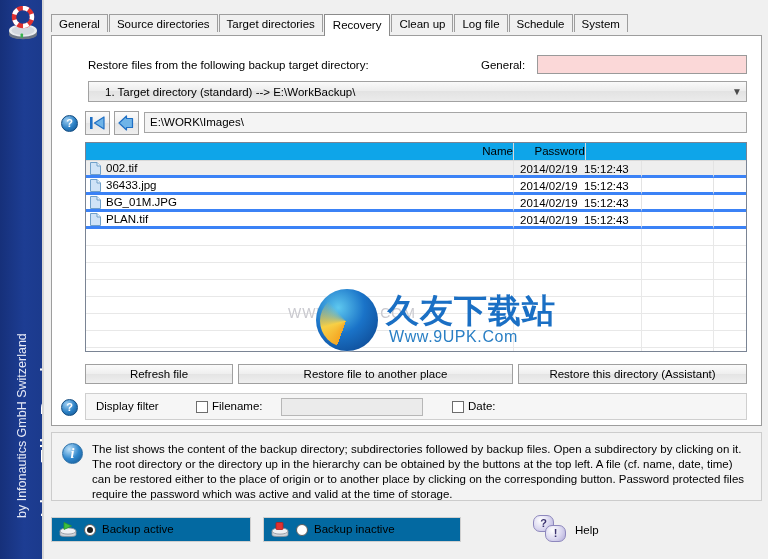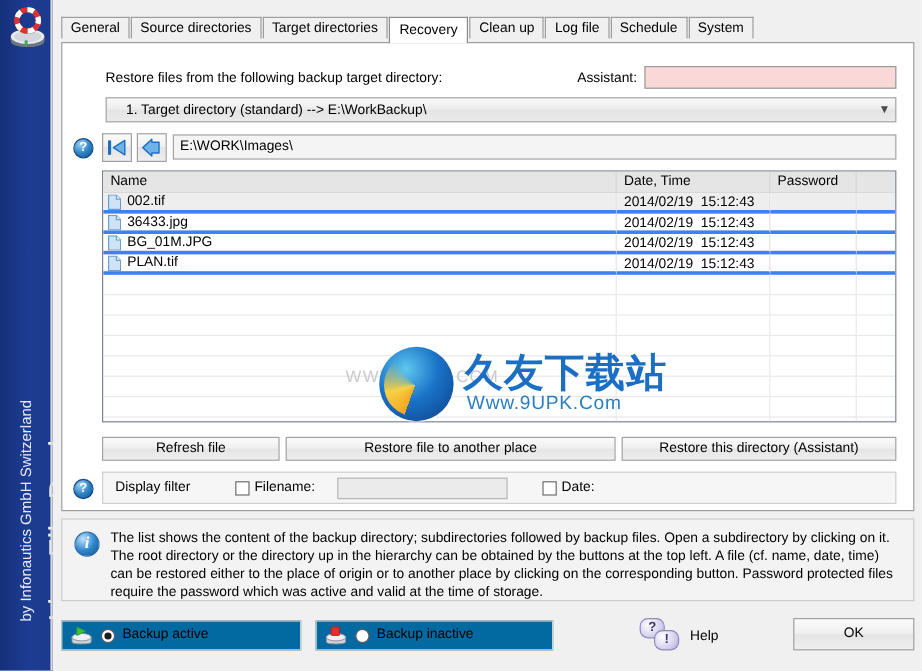--- a/index.html
+++ b/index.html
@@ -185,23 +185,24 @@
     left: 33px; top: 106px;
     width: 662px; height: 210px;
     border: 1px solid #7a8494;
     background: #fff;
     box-sizing: border-box;
     overflow: hidden;
   }
   .lhead {
     display: flex;
     height: 18px;
-    background: #e5e5e5;
+    background: #0ea5e9;
     border-bottom: 1px solid #d8d8d8;
     box-sizing: border-box;
+    text-align: right;
   }
   .lhead .hc {
     line-height: 17px;
     padding-left: 6px;
     border-right: 1px solid #d8d8d8;
     box-sizing: border-box;
     overflow: hidden;
     white-space: nowrap;
   }
   .c-name { width: 428px; }
@@ -474,21 +475,21 @@
       <div class="tab active">Recovery</div>
       <div class="tab">Clean up</div>
       <div class="tab">Log file</div>
       <div class="tab">Schedule</div>
       <div class="tab">System</div>
     </div>
 
     <div class="tabpage">
 
       <div class="lbl lbl-restore-from">Restore files from the following backup target directory:</div>
-      <div class="lbl lbl-password">Assistant:</div>
+      <div class="lbl lbl-password">General:</div>
       <div class="pwd-field"></div>
 
       <div class="target-combo">
         <span class="txt">1. Target directory (standard) --&gt; E:\WorkBackup\</span>
         <span class="combo-arrow">▼</span>
       </div>
 
       <div class="qicon qicon-nav">?</div>
 
       <div class="btn navbtn b1">
@@ -501,21 +502,20 @@
         <svg width="23" height="22" viewBox="0 0 23 22">
           <path d="M17.5 6.5 L17.5 15.5 L11.5 15.5 L11.5 18 L4 11 L11.5 4 L11.5 6.5 Z" fill="#6fb4e8" stroke="#1f6fc4" stroke-width="1.2" stroke-linejoin="round"></path>
         </svg>
       </div>
 
       <div class="pathbox">E:\WORK\Images\</div>
 
       <div class="listwrap">
         <div class="lhead">
           <div class="hc c-name">Name</div>
-          <div class="hc c-date">Date, Time</div>
           <div class="hc c-pass">Password</div>
           <div class="hc c-end"></div>
         </div>
 
         <div class="lrow sel">
           <div class="rc c-name">
             <span class="fileicon">
               <svg width="11" height="13" viewBox="0 0 11 13">
                 <path d="M0.5 0.5 L7 0.5 L10.5 4 L10.5 12.5 L0.5 12.5 Z" fill="#cfe3f7" stroke="#6f9fc9" stroke-width="1"></path>
                 <path d="M7 0.5 L7 4 L10.5 4" fill="#eaf3fc" stroke="#6f9fc9" stroke-width="1"></path>
@@ -696,17 +696,16 @@
         <span class="radio r-inactive"></span>
         <span class="blbl">Backup inactive</span>
       </div>
 
       <div class="help-wrap">
         <span class="help-bub help-b1">?</span>
         <span class="help-bub help-b2">!</span>
         <span class="help-lbl">Help</span>
       </div>
 
-      <div class="btn btn-ok">OK</div>
     </div>
 
   </div>
 </div>
 
 </body></html>

